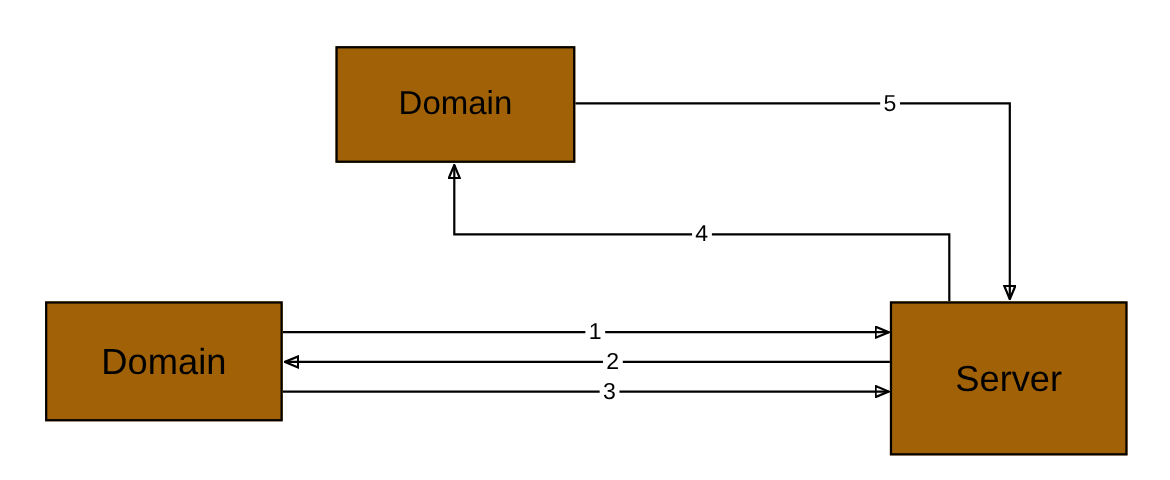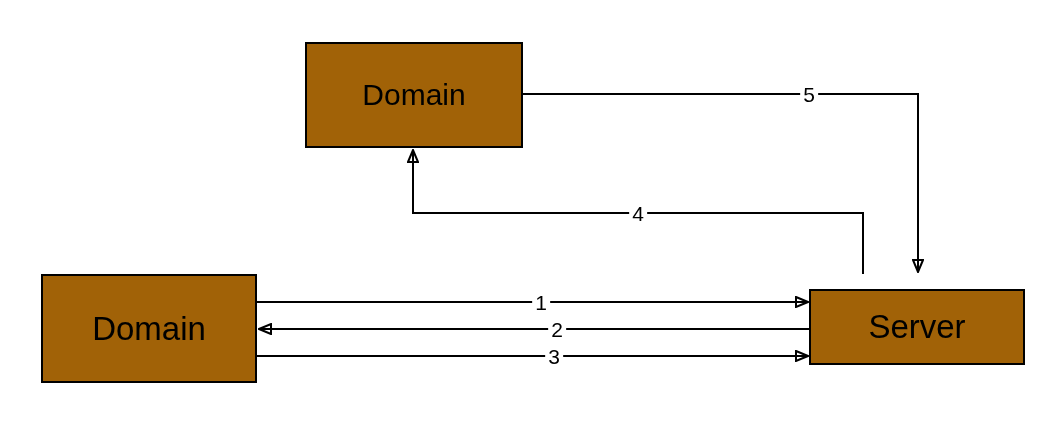--- a/index.html
+++ b/index.html
@@ -50,23 +50,23 @@
   .dc-line2 { font-size: 23px; }
   .node-client {
     left: 41px;
     top: 274px;
     width: 216px;
     height: 109px;
     font-size: 33px;
   }
   .node-server {
     left: 809px;
-    top: 289px;
+    top: 274px;
     width: 216px;
-    height: 76px;
+    height: 140px;
     font-size: 33px;
   }
   .wire-label {
     position: absolute;
     transform: translate(-50%, -50%);
     background: #ffffff;
     padding: 0 3px;
     font-size: 21px;
     line-height: 1;
   }

